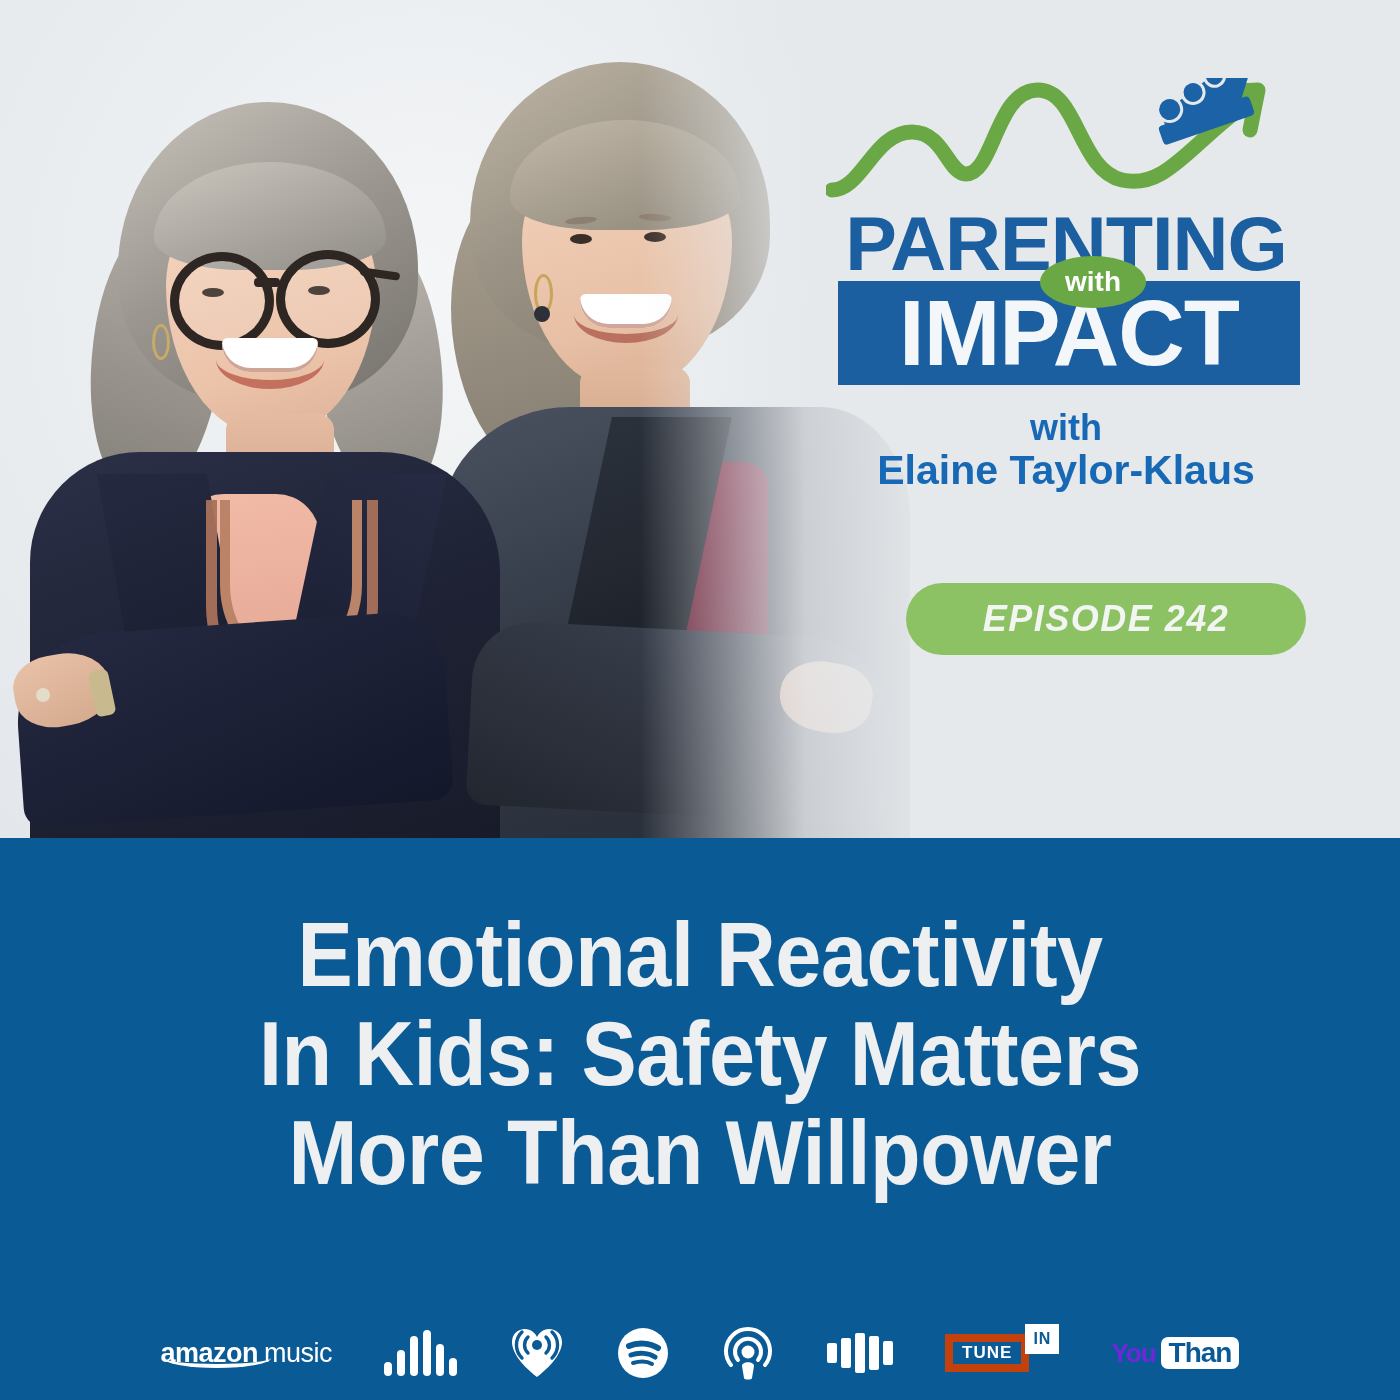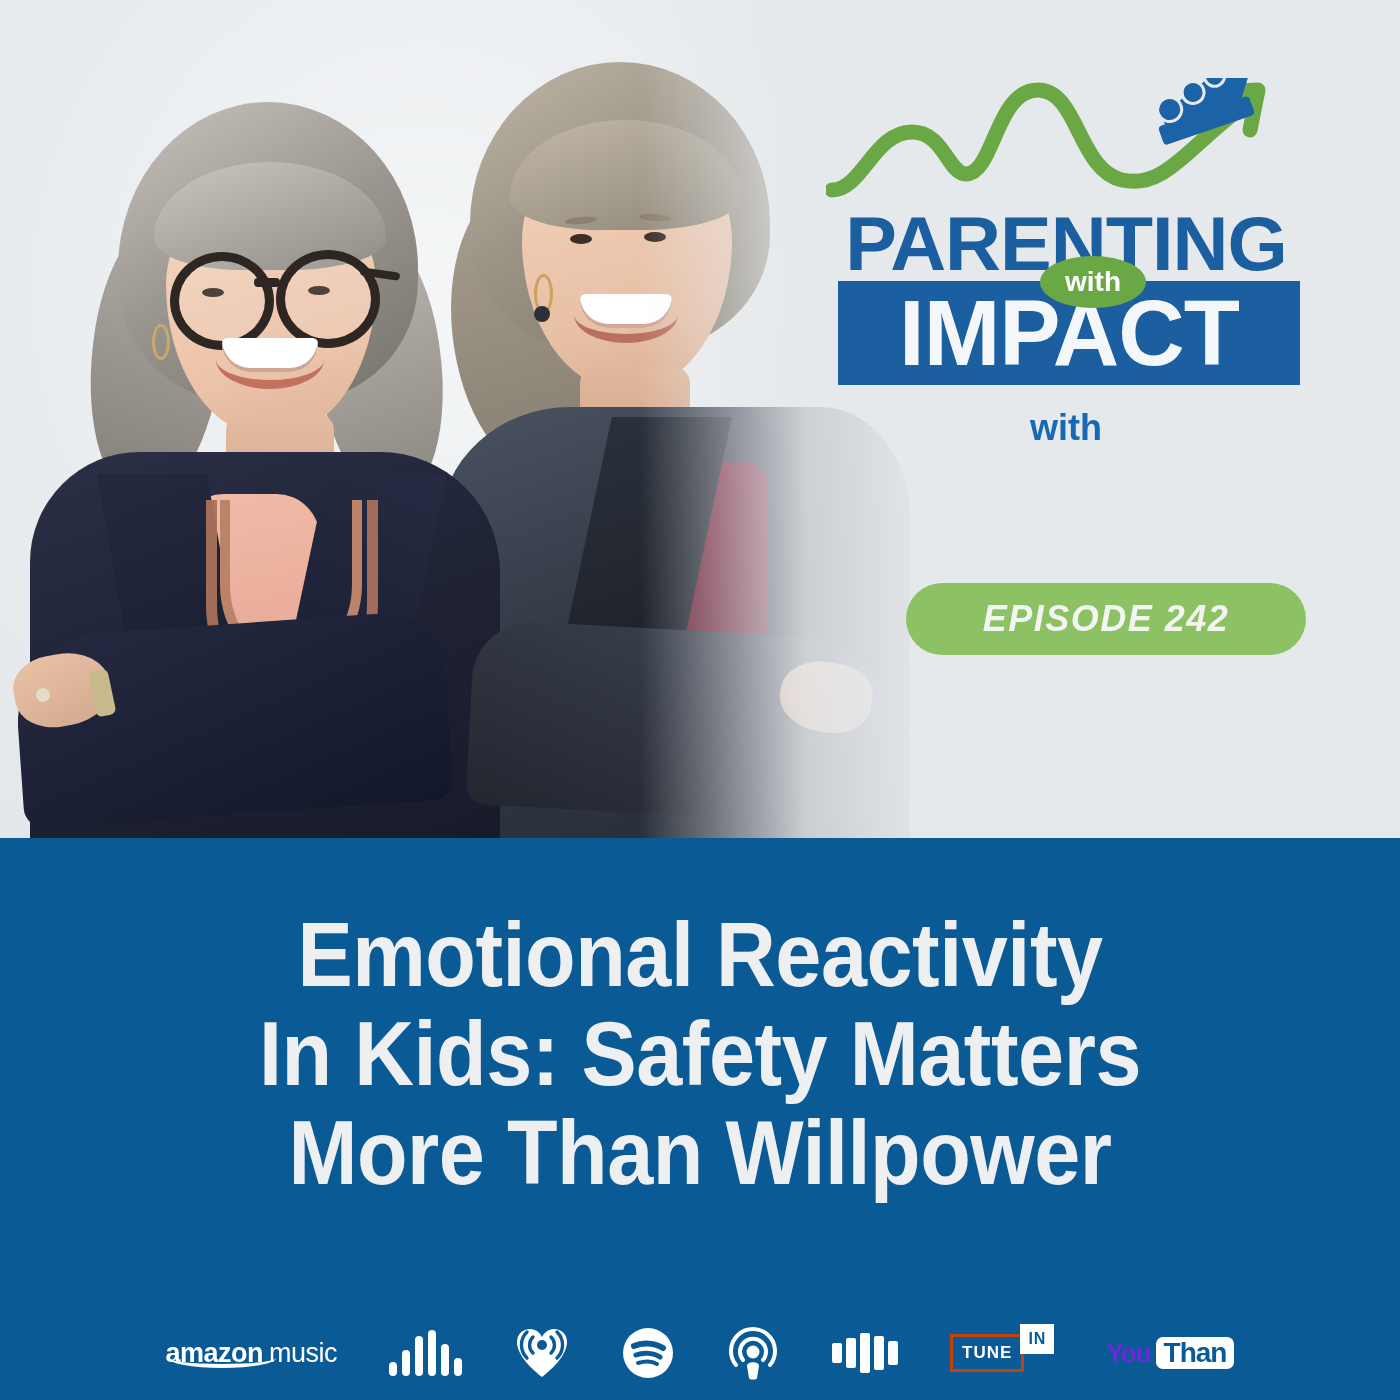--- a/index.html
+++ b/index.html
@@ -320,21 +320,21 @@
   }
 
   .gpod{display:flex;align-items:flex-end;gap:5px;height:46px;}
   .gpod i{display:block;width:8px;background:#fff;border-radius:4px;}
 
   .bars{display:flex;align-items:center;gap:4px;height:42px;}
   .bars i{display:block;width:10px;background:#fff;border-radius:2px;}
 
   .tunein{display:flex;align-items:stretch;height:38px;}
   .tunein .tune{
-    border:3px solid #c2410c;color:#fff;font-size:17px;font-weight:bold;
+    border:8px solid #c2410c;color:#fff;font-size:17px;font-weight:bold;
     padding:0 9px;display:flex;align-items:center;letter-spacing:1px;
   }
   .tunein .in{
     background:#fff;color:#0A5A96;font-size:16px;font-weight:bold;
     padding:0 8px;display:flex;align-items:flex-start;margin-left:-4px;
     margin-top:-10px;height:30px;align-items:center;letter-spacing:1px;
   }
 
   .youtube{display:flex;align-items:center;gap:5px;}
   .youtube .you{color:#6d28d9;font-size:26px;font-weight:bold;letter-spacing:-1px;}
@@ -426,20 +426,21 @@
         </svg>
       </div>
 
       <div class="brand-parenting">PARENTING</div>
       <div class="impact-box"></div>
       <div class="brand-impact">IMPACT</div>
       <div class="with-pill">with</div>
 
       <div class="hosts">
         <span class="w">with</span>
+        <span class="n1">Elaine Taylor-Klaus</span>
       </div>
 
       <div class="ep-pill">
         <span>EPISODE 242</span>
       </div>
     </div>
   </div>
 
   <div class="band">
     <div class="title">

